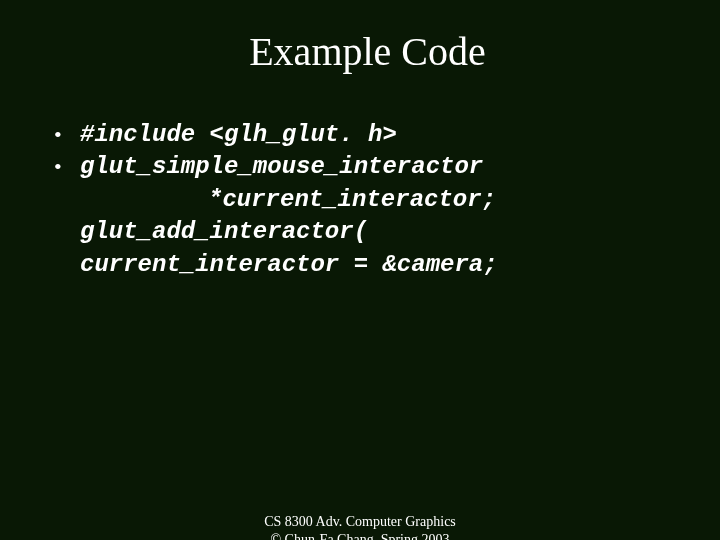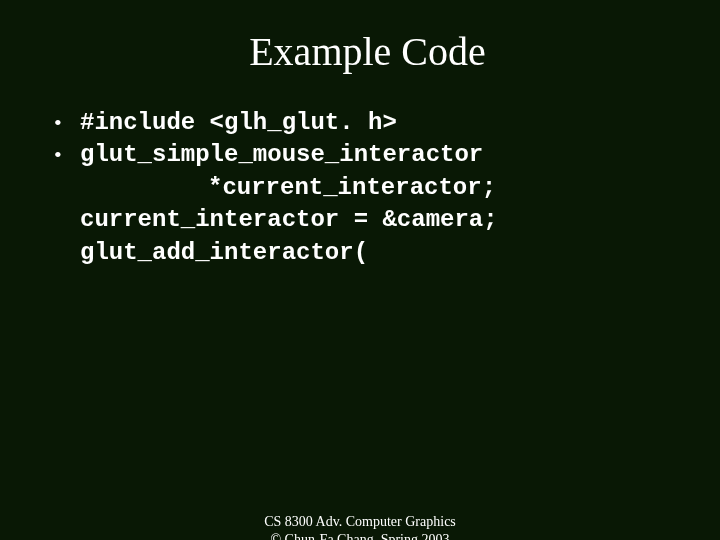--- a/index.html
+++ b/index.html
@@ -15,21 +15,21 @@
   .slide {
     width: 720px;
     height: 540px;
     position: relative;
     box-sizing: border-box;
   }
   .title {
     text-align: center;
     font-size: 40px;
     margin-top: 28px;
-    margin-bottom: 32px;
+    margin-bottom: 44px;
     font-weight: normal;
     padding-left: 15px;
   }
   .content {
     margin-left: 54px;
     margin-right: 40px;
     font-family: "Courier New", Courier, monospace;
     font-size: 24px;
     font-weight: bold;
     line-height: 1.35;
@@ -42,20 +42,21 @@
     width: 26px;
     flex: 0 0 26px;
     font-family: "Times New Roman", Times, serif;
     font-weight: normal;
     font-size: 22px;
     line-height: 1.45;
   }
   .mono {
     font-family: "Courier New", Courier, monospace;
     font-weight: bold;
+    font-style: italic;
   }
   .indent1 {
     padding-left: 26px;
   }
   .indent2 {
     padding-left: 154px;
   }
   .footer {
     position: absolute;
     bottom: 20px;
@@ -79,22 +80,22 @@
       <div class="bullet">•</div>
       <div class="mono">#include &lt;glh_glut. h&gt;</div>
     </div>
 
     <div class="bullet-row">
       <div class="bullet">•</div>
       <div class="mono">glut_simple_mouse_interactor</div>
     </div>
 
     <div class="mono indent2">*current_interactor;</div>
+    <div class="mono indent1">glut_add_interactor(</div>
     <div class="mono indent1">current_interactor = &amp;camera;</div>
-    <div class="mono indent1">glut_add_interactor(</div>
 
   </div>
 
   <div class="footer">
     <div>CS 8300 Adv. Computer Graphics</div>
     <div>© Chun-Fa Chang, Spring 2003</div>
   </div>
 
 </div>
 

